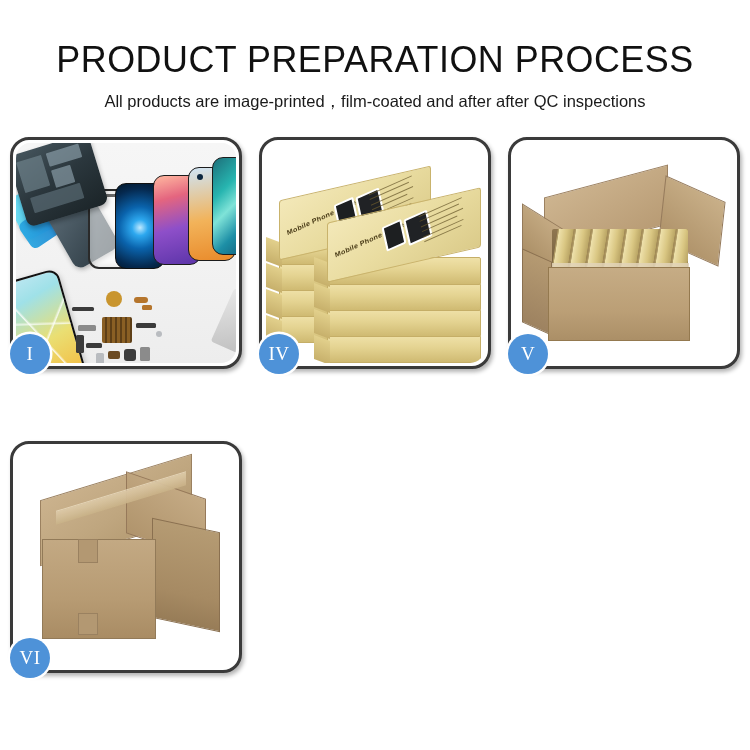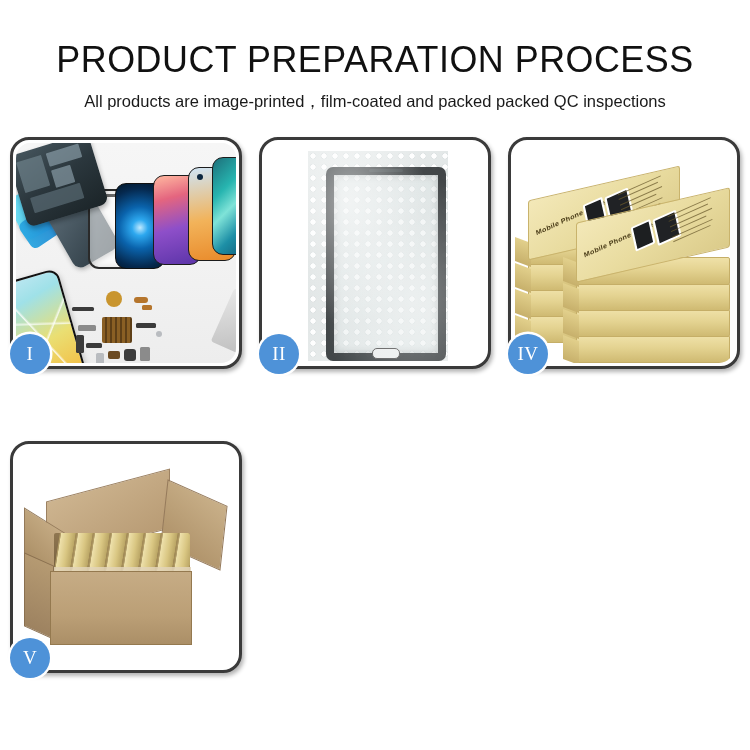--- a/index.html
+++ b/index.html
@@ -281,21 +281,21 @@
   .p6 .tab2{position:absolute;left:62px;top:166px;width:18px;height:20px;
     background:#b39872;border:1px solid #9a8160;}
 </style>
 </head>
 <body>
 
 <div class="page">
 
   <div class="header">
     <div class="title">PRODUCT PREPARATION PROCESS</div>
-    <div class="subtitle">All products are image-printed，film-coated and packed packed QC inspections</div>
+    <div class="subtitle">All products are image-printed，film-coated and after after QC inspections</div>
   </div>
 
   <div class="grid">
 
     <div class="panel">
       <div class="stage p1">
         <div class="wash"></div>
         <div class="ph ph1"></div>
         <div class="ph ph1b"></div>
         <div class="ph ph2"></div>
@@ -331,32 +331,20 @@
           <div class="pt" style="left:52px;top:58px;width:12px;height:12px;border-radius:3px;"></div>
           <div class="pt gray" style="left:68px;top:56px;width:10px;height:14px;"></div>
           <div class="pt" style="left:64px;top:32px;width:20px;height:5px;"></div>
           <div class="pt sil" style="left:84px;top:40px;width:6px;height:6px;border-radius:50%;"></div>
         </div>
         <div class="tool"></div>
       </div>
       <div class="badge">I</div>
     </div>
 
-    <div class="panel">
-      <div class="stage p2">
-        <div class="bw">
-          <div class="scr">
-            <div class="spk"></div>
-            <div class="home"></div>
-          </div>
-          <div class="sheen"></div>
-        </div>
-      </div>
-      <div class="badge">II</div>
-    </div>
 
 
     <div class="panel">
       <div class="stage p4">
         <div class="stack">
 
           <div class="bx" style="left:14px;top:166px;">
               <span class="side"></span>
             </div>
           <div class="bx" style="left:14px;top:140px;">
@@ -427,15 +415,27 @@
           <b style="left:104px;"></b>
             <b style="left:121px;"></b>
         </div>
         <div class="edge"></div>
         <div class="bodyL"></div>
         <div class="body"></div>
       </div>
       <div class="badge">V</div>
     </div>
 
+    <div class="panel">
+      <div class="stage p6">
+        <div class="top"></div>
+        <div class="topR"></div>
+        <div class="tape"></div>
+        <div class="side"></div>
+        <div class="front"></div>
+        <div class="tab1"></div>
+        <div class="tab2"></div>
+      </div>
+      <div class="badge">VI</div>
+    </div>
 
   </div>
 </div>
 
 </body></html>

